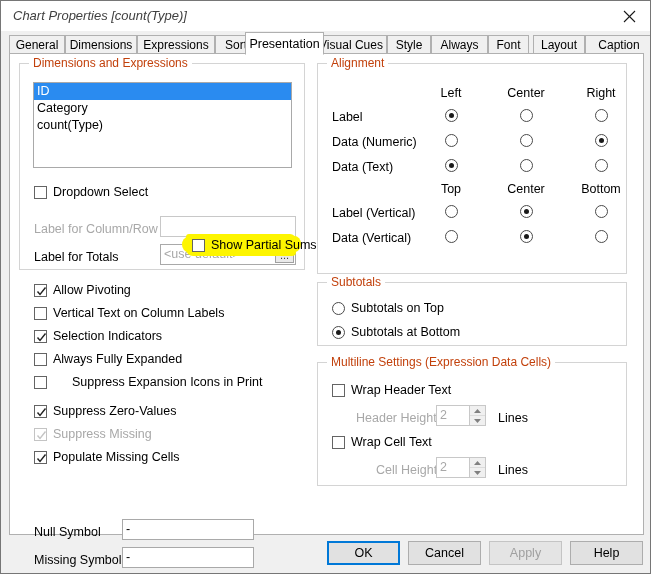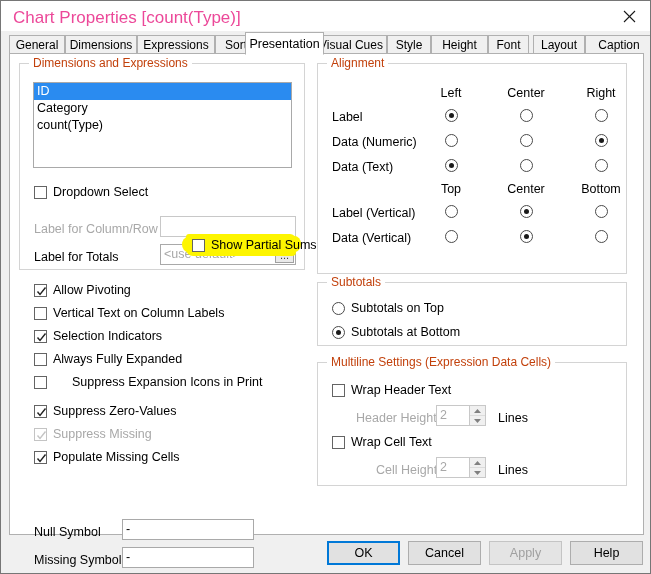--- a/index.html
+++ b/index.html
@@ -26,23 +26,24 @@
   #titlebar {
     position: absolute;
     left: 0; top: 0;
     width: 651px; height: 30px;
     background: #ffffff;
     box-sizing: border-box;
   }
   #title-text {
     position: absolute;
     left: 12px; top: 7px;
-    font-size: 17px;
-    color: #ec4899;
+    font-size: 13px;
+    color: #404040;
     white-space: nowrap;
+    font-style: italic;
   }
   #close-btn {
     position: absolute;
     right: 0; top: 0;
     width: 46px; height: 30px;
     display: flex; align-items: center; justify-content: center;
     cursor: default;
   }
   #close-btn svg { display:block; }
 
@@ -314,21 +315,21 @@
       <div class="tab active" style="left: 236px; width: 79px;">
         <span>Presentation</span>
       </div>
       <div class="tab" style="left: 306px; width: 72px;">
         <span>Visual Cues</span>
       </div>
       <div class="tab" style="left: 378px; width: 44px;">
         <span>Style</span>
       </div>
       <div class="tab" style="left: 422px; width: 57px;">
-        <span>Height</span>
+        <span>Always</span>
       </div>
       <div class="tab" style="left: 479px; width: 41px;">
         <span>Font</span>
       </div>
       <div class="tab" style="left: 524px; width: 52px;">
         <span>Layout</span>
       </div>
       <div class="tab" style="left: 576px; width: 68px;">
         <span>Caption</span>
       </div>

